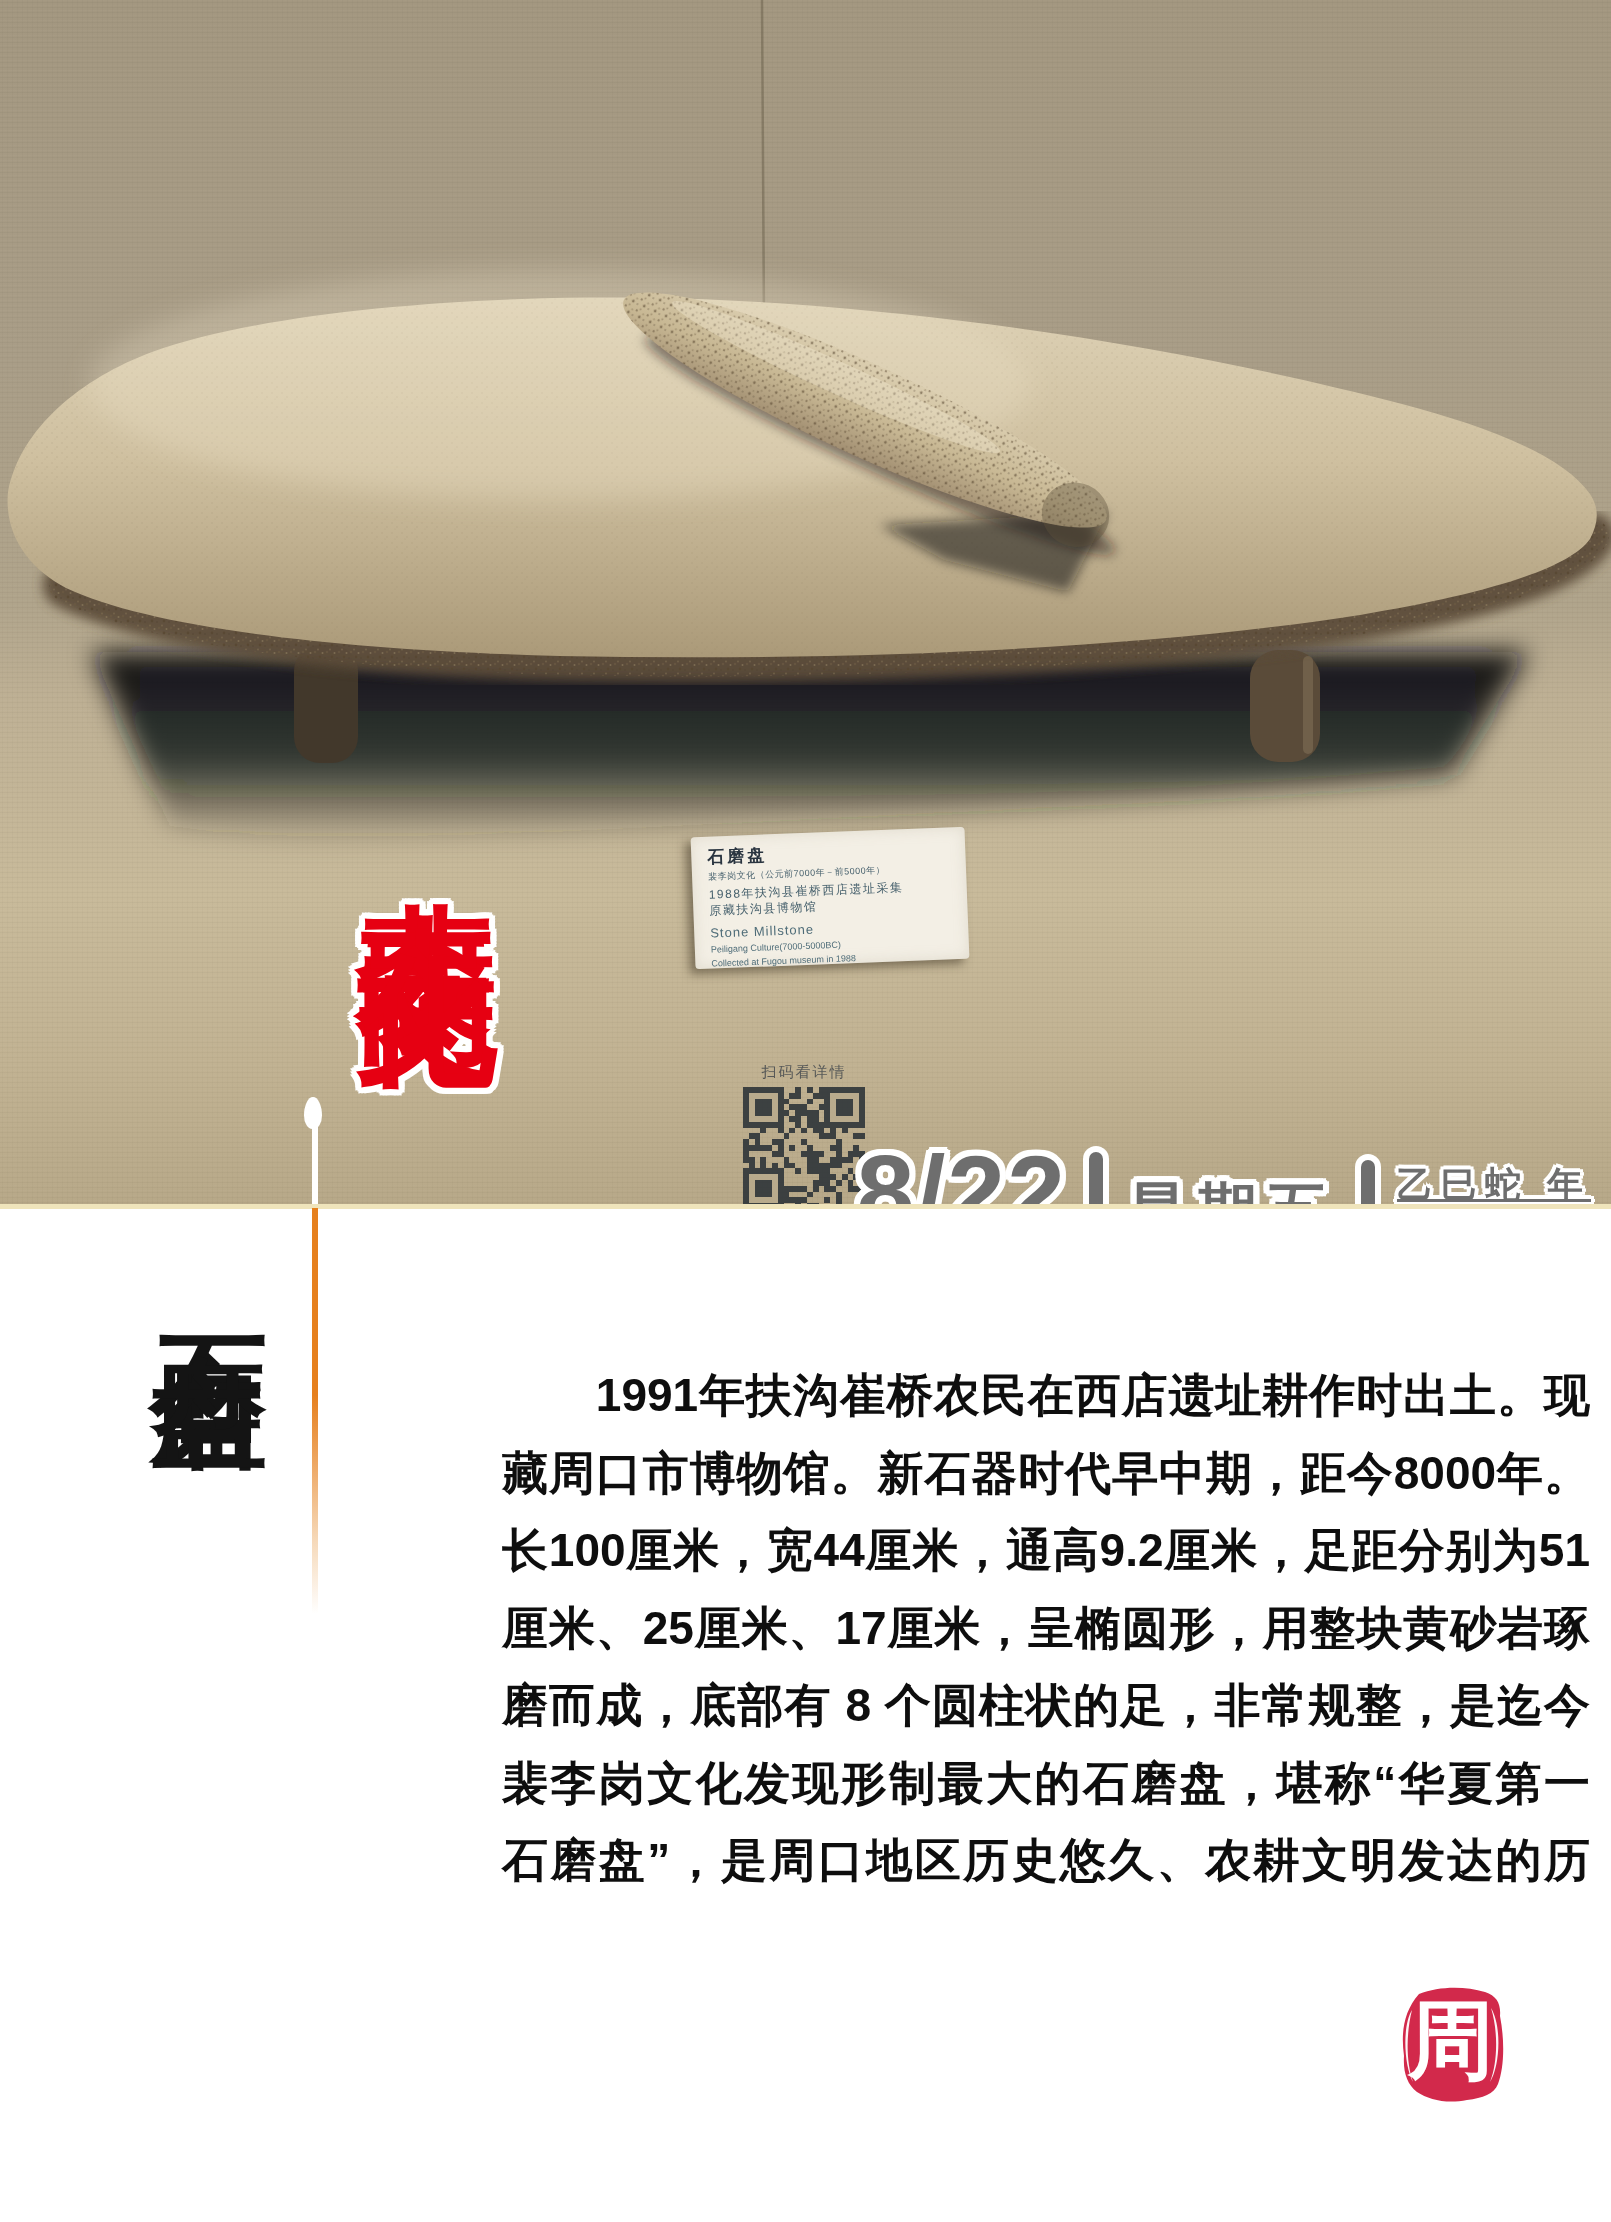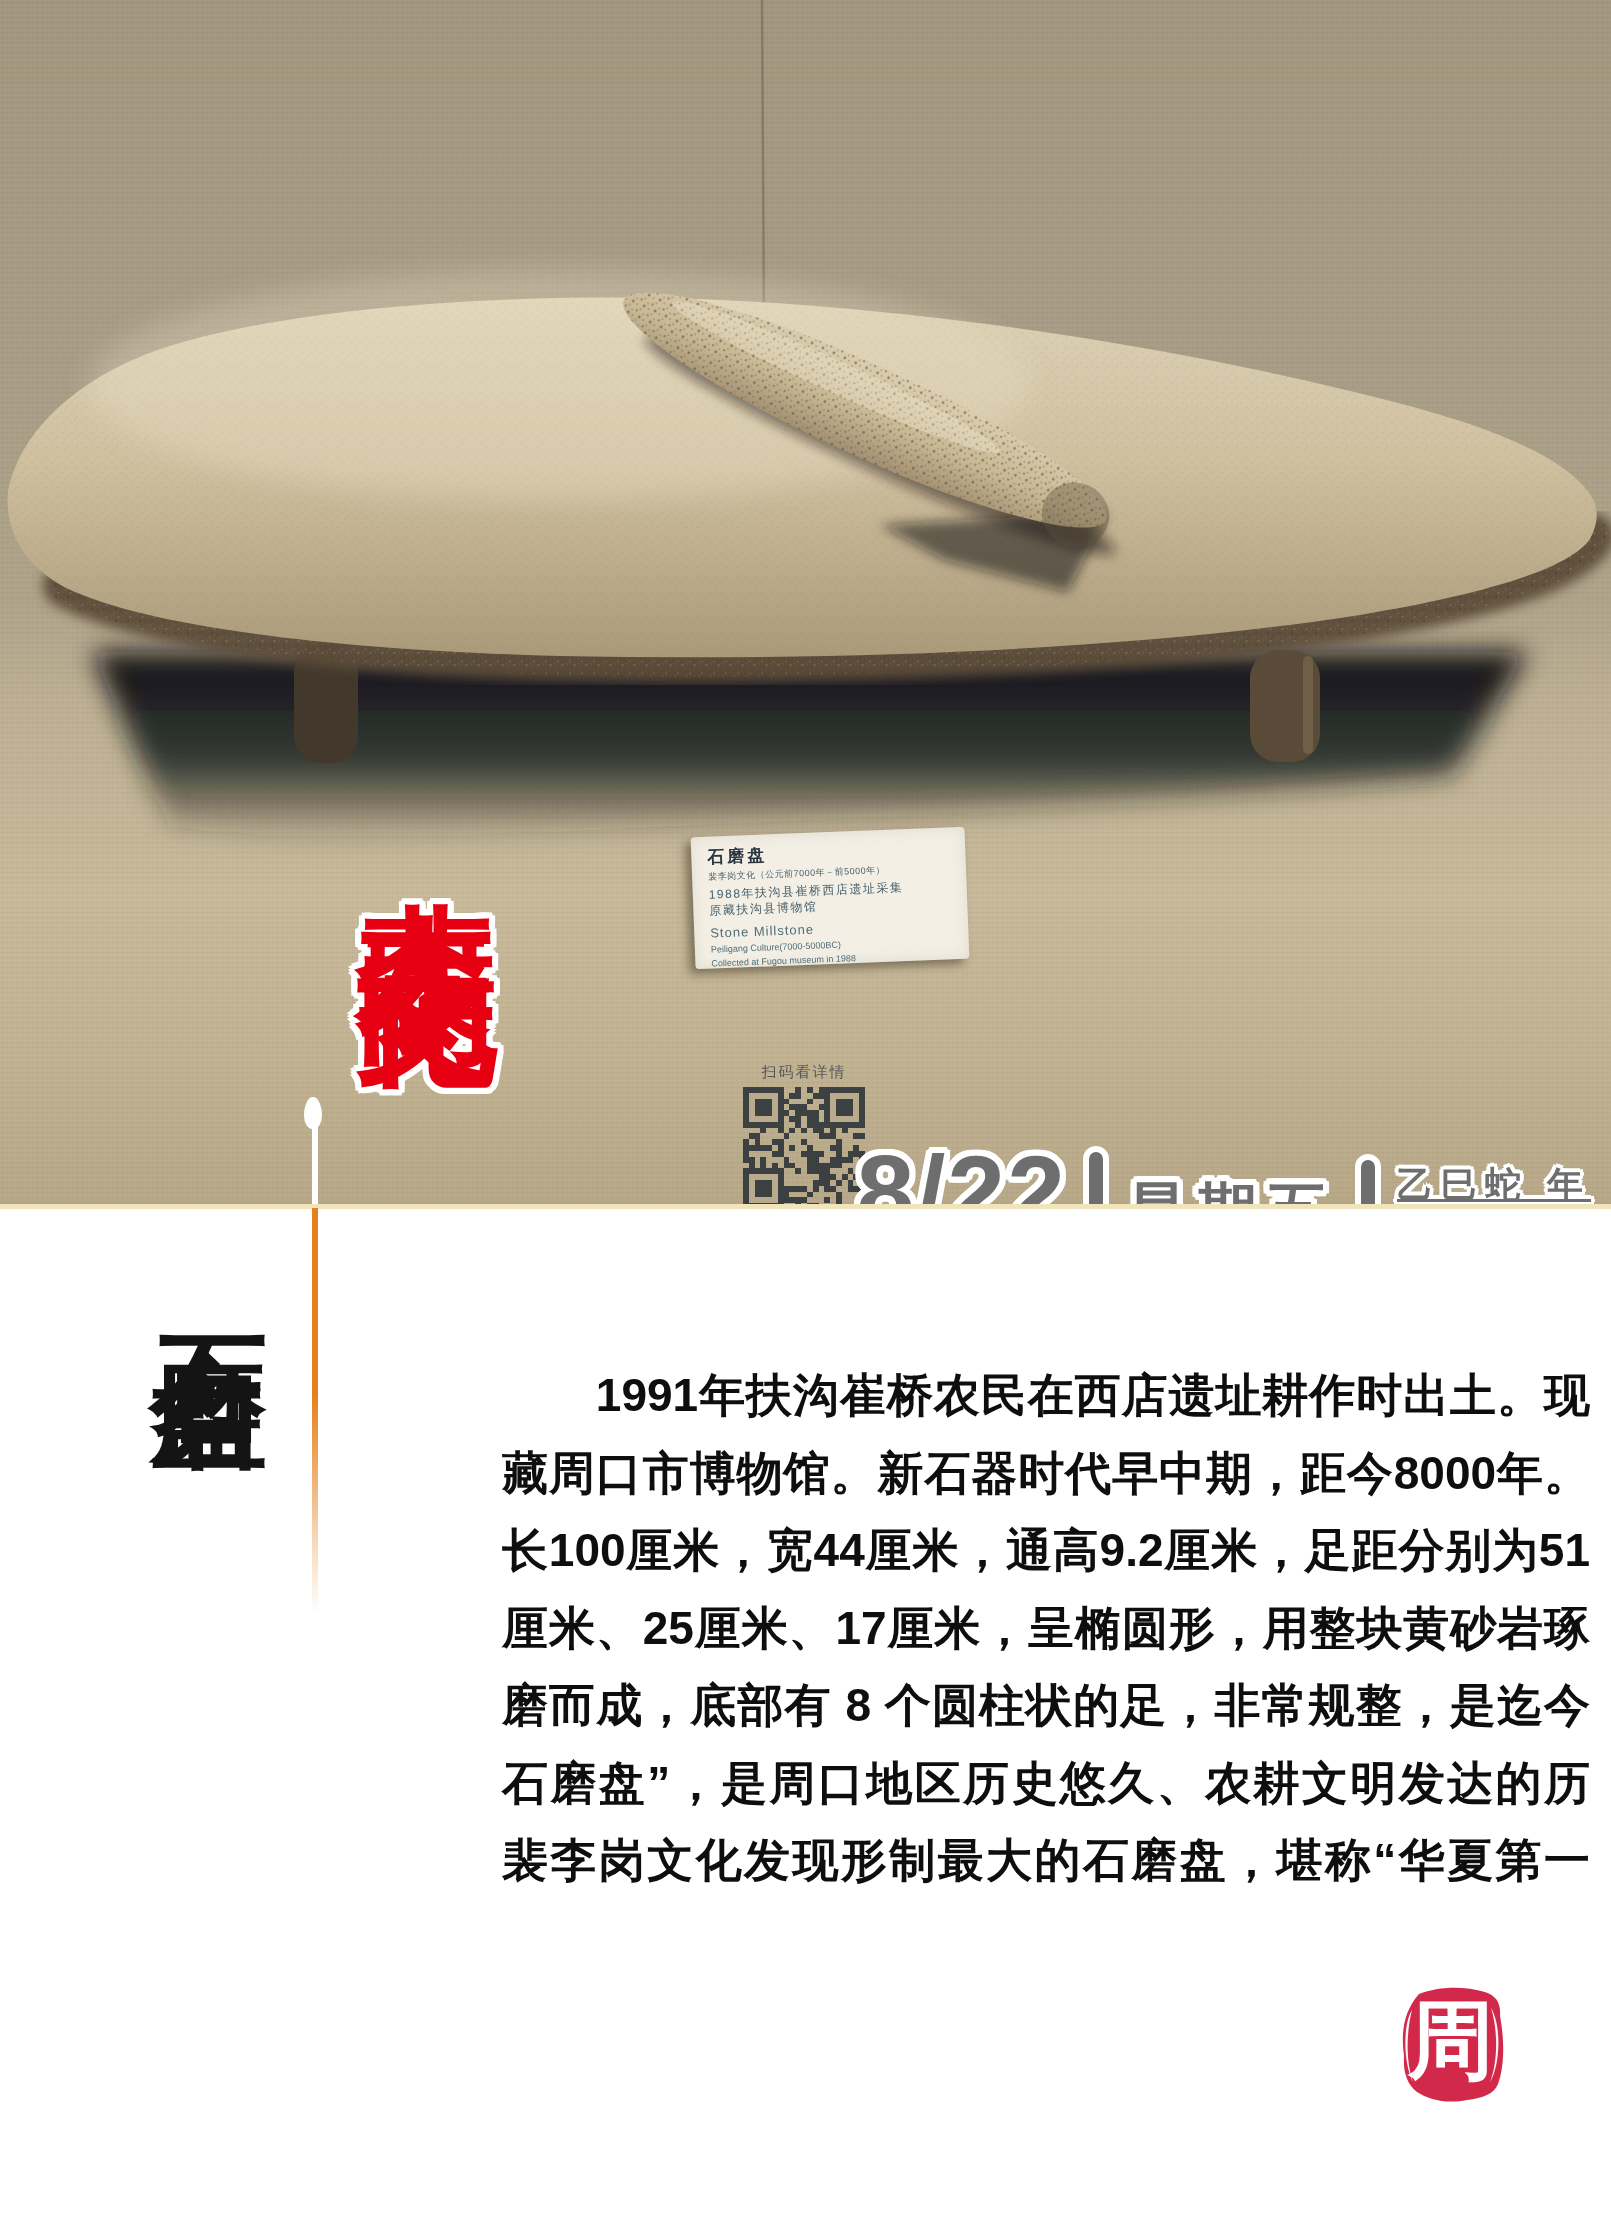--- a/index.html
+++ b/index.html
@@ -350,22 +350,22 @@
 
   <div class="title-culture ow6">裴李岗文化</div>
   <div class="title-artifact">石磨盘</div>
 
   <div class="article">
     <div class="ln">　　1991年扶沟崔桥农民在西店遗址耕作时出土。现</div>
     <div class="ln">藏周口市博物馆。新石器时代早中期，距今8000年。</div>
     <div class="ln">长100厘米，宽44厘米，通高9.2厘米，足距分别为51</div>
     <div class="ln">厘米、25厘米、17厘米，呈椭圆形，用整块黄砂岩琢</div>
     <div class="ln">磨而成，底部有 8 个圆柱状的足，非常规整，是迄今</div>
+    <div class="ln">裴李岗文化发现形制最大的石磨盘，堪称“华夏第一</div>
     <div class="ln">石磨盘”，是周口地区历史悠久、农耕文明发达的历</div>
-    <div class="ln">裴李岗文化发现形制最大的石磨盘，堪称“华夏第一</div>
   </div>
 
   <div class="seal">
     <svg width="112" height="122" viewBox="0 0 112 122">
       <path d="M 24 12 C 44 4, 70 4, 90 10 C 102 14, 106 22, 105 34
                C 110 60, 109 86, 103 102 C 99 112, 88 116, 72 118
                C 52 122, 34 118, 22 110 C 12 102, 8 90, 9 74
                C 6 52, 8 30, 24 12 Z" fill="var(--seal_red,#d2294b)"></path>
       <path d="M 17 28 C 11 52, 11 80, 18 100 C 9 84, 7 44, 17 28 Z" fill="#ffffff" opacity="0.95"></path>
       <path d="M 96 26 C 103 48, 103 80, 95 100 C 105 84, 107 44, 96 26 Z" fill="#ffffff" opacity="0.95"></path>

